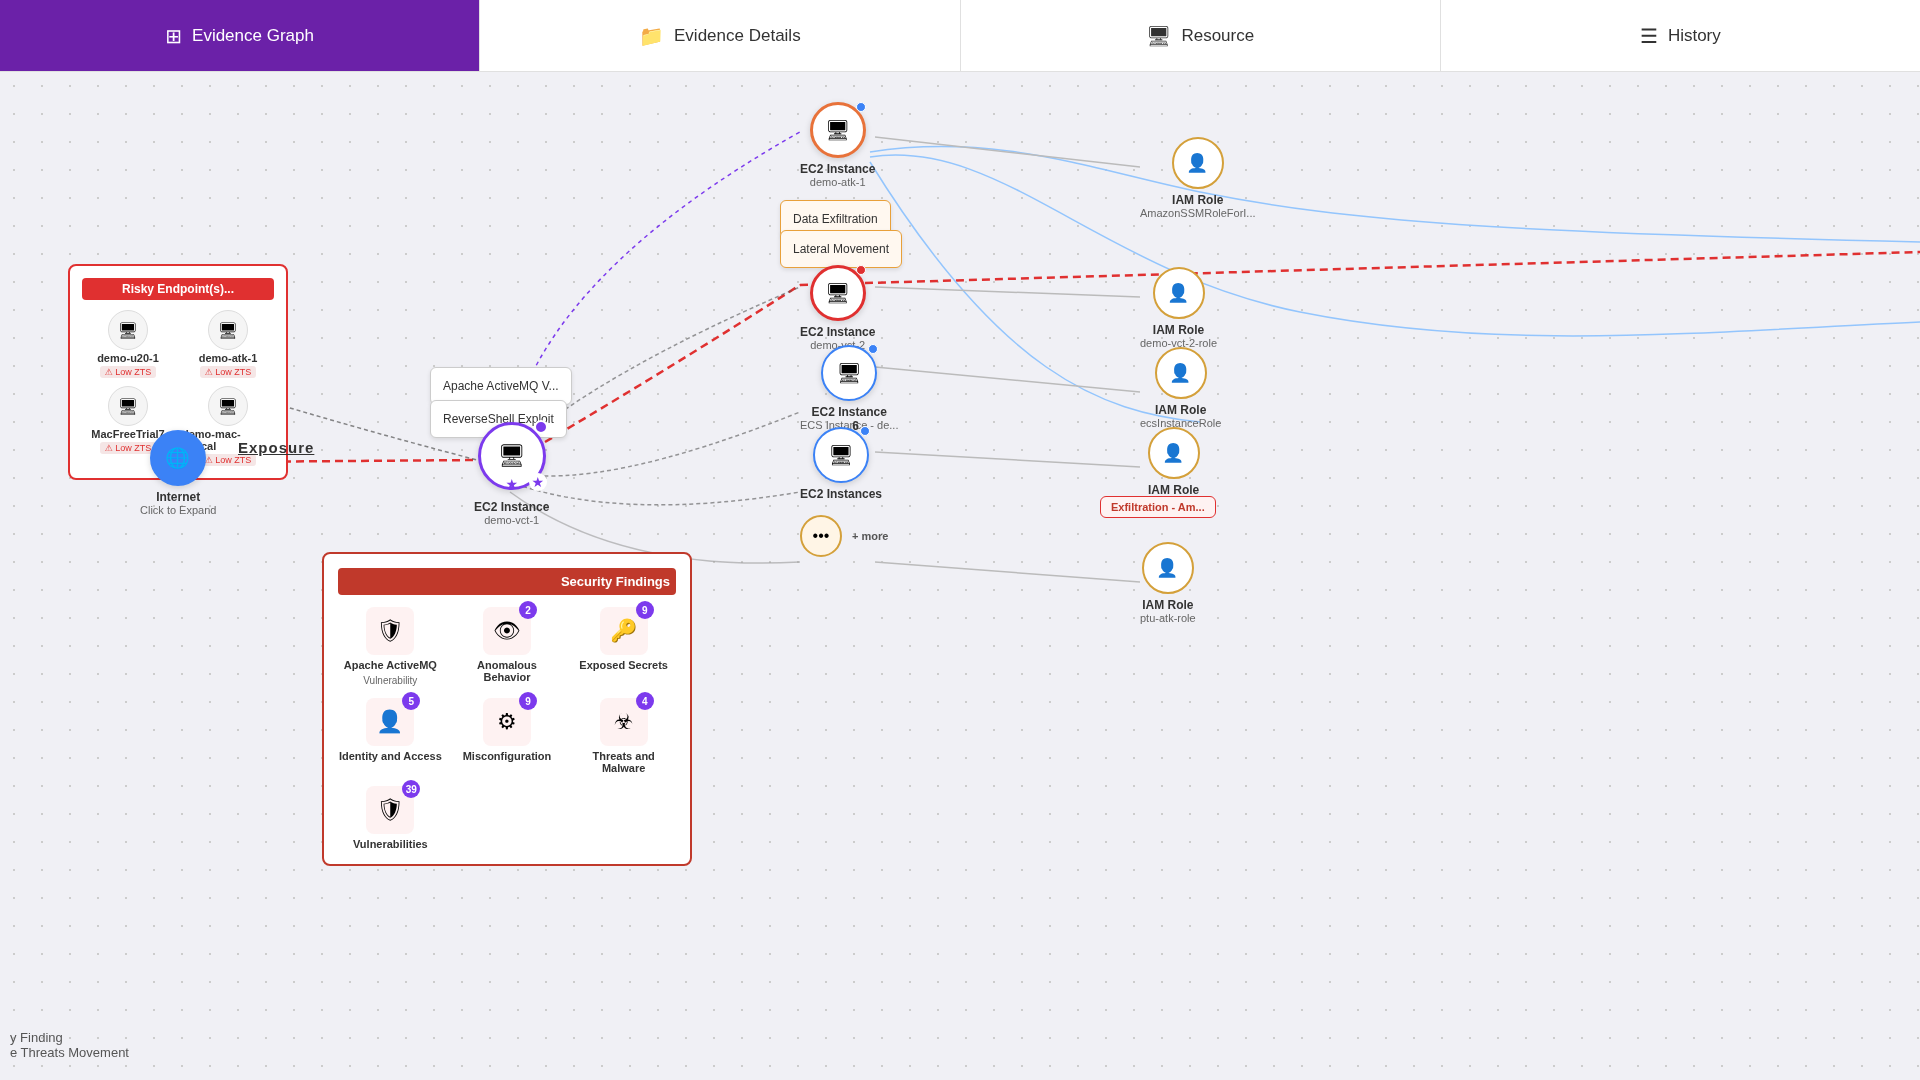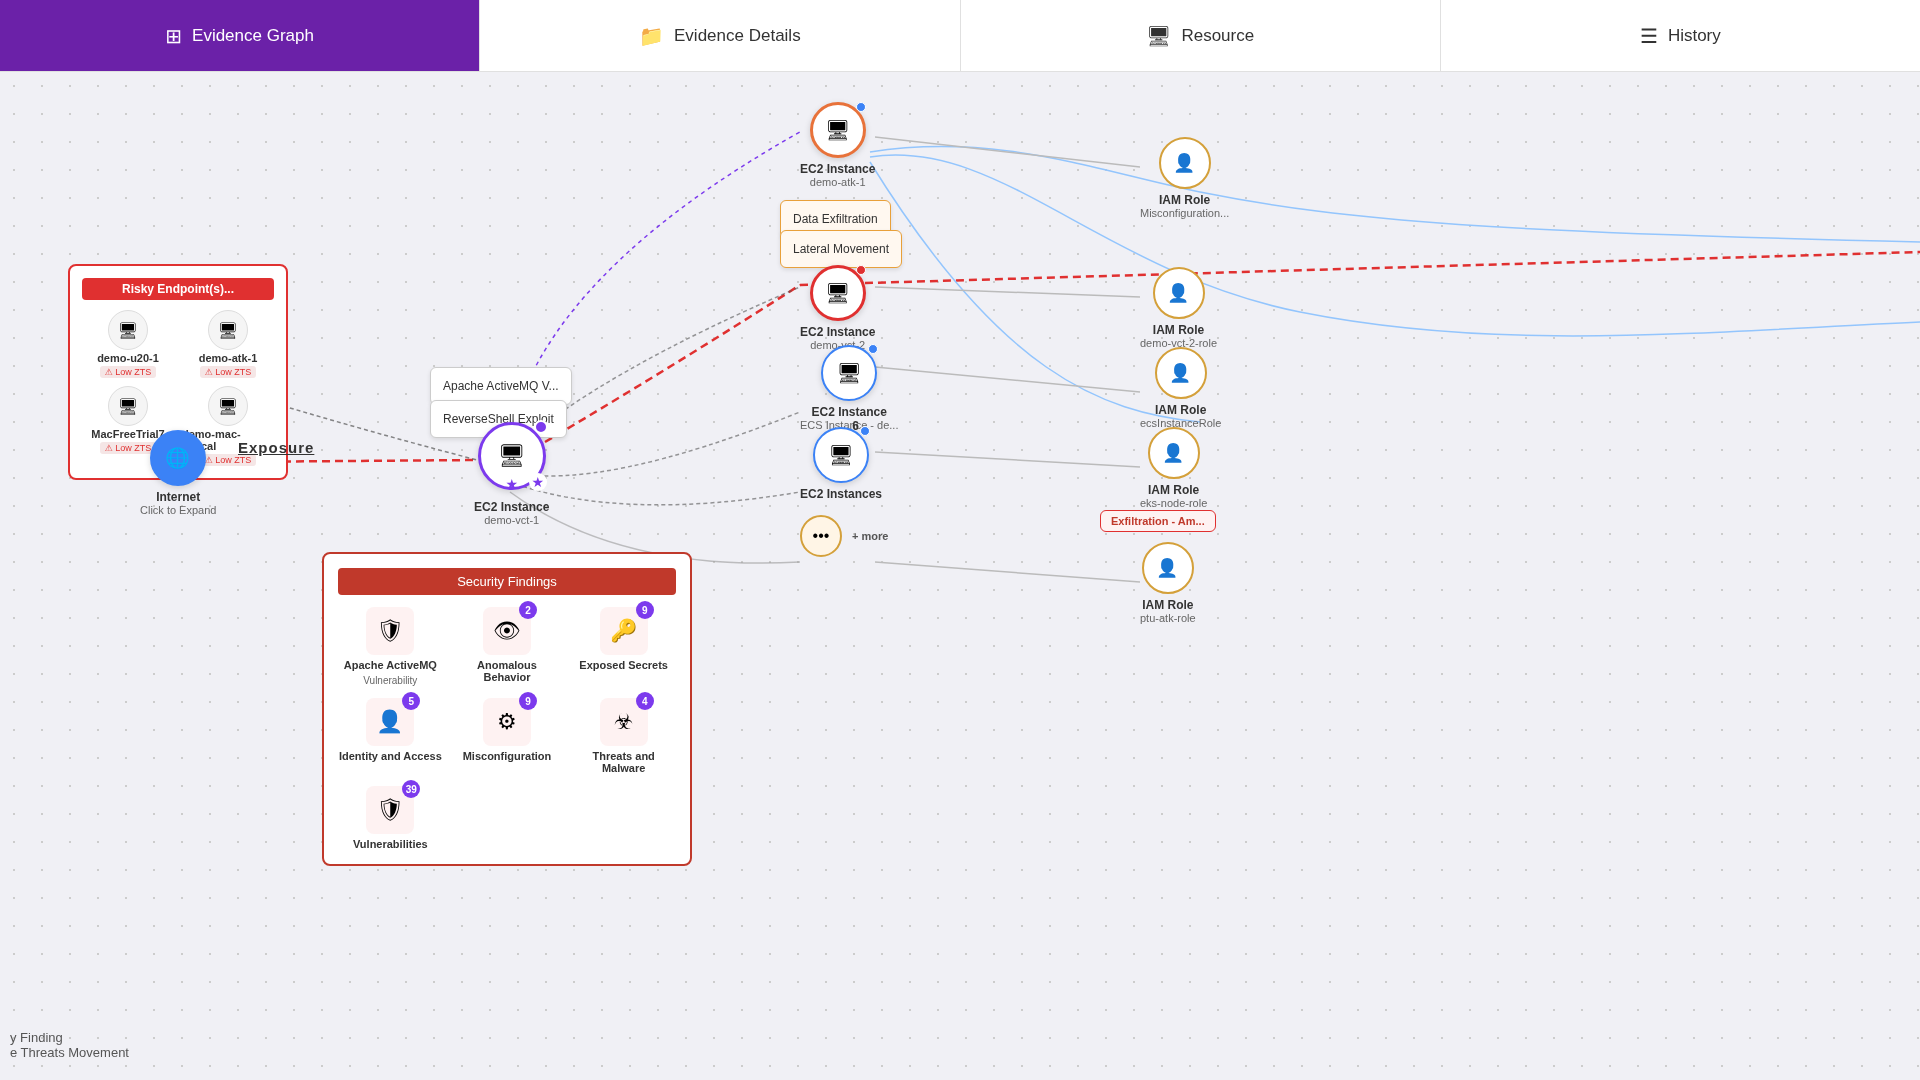--- a/index.html
+++ b/index.html
@@ -38,21 +38,21 @@
     .risky-box { position: absolute; background: #fff; border: 2px solid #e03030; border-radius: 8px; padding: 12px; width: 220px; }
     .risky-box-header { background: #e03030; color: #fff; font-size: 12px; font-weight: 600; text-align: center; padding: 4px 8px; border-radius: 4px; margin-bottom: 10px; }
     .risky-grid { display: grid; grid-template-columns: 1fr 1fr; gap: 8px; }
     .risky-item { display: flex; flex-direction: column; align-items: center; gap: 2px; }
     .risky-item-icon { width: 40px; height: 40px; border-radius: 50%; background: #f5f5f5; border: 1px solid #ddd; display: flex; align-items: center; justify-content: center; font-size: 16px; }
     .risky-item-label { font-size: 11px; font-weight: 600; color: #333; }
     .risky-badge { background: #f5e6e6; color: #e03030; font-size: 9px; padding: 1px 5px; border-radius: 3px; }
 
     
     .security-box { position: absolute; background: #fff; border: 2px solid #c0392b; border-radius: 8px; padding: 14px; width: 370px; }
-    .security-box-header { background: #c0392b; color: #fff; font-size: 13px; font-weight: 400; text-align: center; padding: 6px; border-radius: 4px; margin-bottom: 12px; }
+    .security-box-header { background: #c0392b; color: #fff; font-size: 13px; font-weight: 700; text-align: right; padding: 6px; border-radius: 4px; margin-bottom: 12px; }
     .security-grid { display: grid; grid-template-columns: 1fr 1fr 1fr; gap: 12px; }
     .security-item { display: flex; flex-direction: column; align-items: center; gap: 4px; cursor: pointer; }
     .security-icon-wrap { position: relative; width: 48px; height: 48px; border-radius: 8px; background: #fef2f2; display: flex; align-items: center; justify-content: center; font-size: 22px; }
     .security-badge { position: absolute; top: -6px; right: -6px; background: #7c3aed; color: #fff; font-size: 10px; font-weight: 700; border-radius: 50%; width: 18px; height: 18px; display: flex; align-items: center; justify-content: center; }
     .security-label { font-size: 11px; font-weight: 600; color: #333; text-align: center; }
     .security-sublabel { font-size: 10px; color: #666; }
 
     
     .popup-label { position: absolute; background: #fff; border: 1.5px solid #ccc; border-radius: 6px; padding: 11px 12px; font-size: 12px; font-weight: 500; color: #333; white-space: nowrap; box-shadow: 0 2px 4px rgba(0,0,0,0.1); }
 
@@ -189,21 +189,21 @@
     </div>
     <span class="node-label">EC2 Instance</span>
     <span class="node-sublabel">demo-atk-1</span>
   </div>
 
   <div class="node" style="left:1140px; top:65px;">
     <div class="iam-circle" style="position:relative;">
       👤
     </div>
     <span class="node-label">IAM Role</span>
-    <span class="node-sublabel">Misconfiguration...</span>
+    <span class="node-sublabel">AmazonSSMRoleForI...</span>
   </div>
 
   <div class="node" style="left:800px; top:193px;">
     <div class="node-circle red-border" style="position:relative;">
       🖥
       <span class="node-dot red"></span>
     </div>
     <span class="node-label">EC2 Instance</span>
     <span class="node-sublabel">demo-vct-2</span>
   </div>
@@ -242,21 +242,21 @@
     <div class="iam-circle">👤</div>
     <span class="node-label">IAM Role</span>
     <span class="node-sublabel">eks-node-role</span>
   </div>
 
   <div class="more-node" style="left:800px; top:443px;">
     <div class="more-circle">•••</div>
     <span style="font-size:11px;font-weight:600;color:#555;margin-left:6px;">+ more</span>
   </div>
 
-  <div class="exfil-label" style="left:1100px; top:438px;">
+  <div class="exfil-label" style="left:1100px; top:424px;">
     <span>Exfiltration - Am...</span>
   </div>
 
   <div class="node" style="left:1140px; top:470px;">
     <div class="iam-circle">👤</div>
     <span class="node-label">IAM Role</span>
     <span class="node-sublabel">ptu-atk-role</span>
   </div>
 
   <div class="security-box" style="left:322px; top:480px;">

